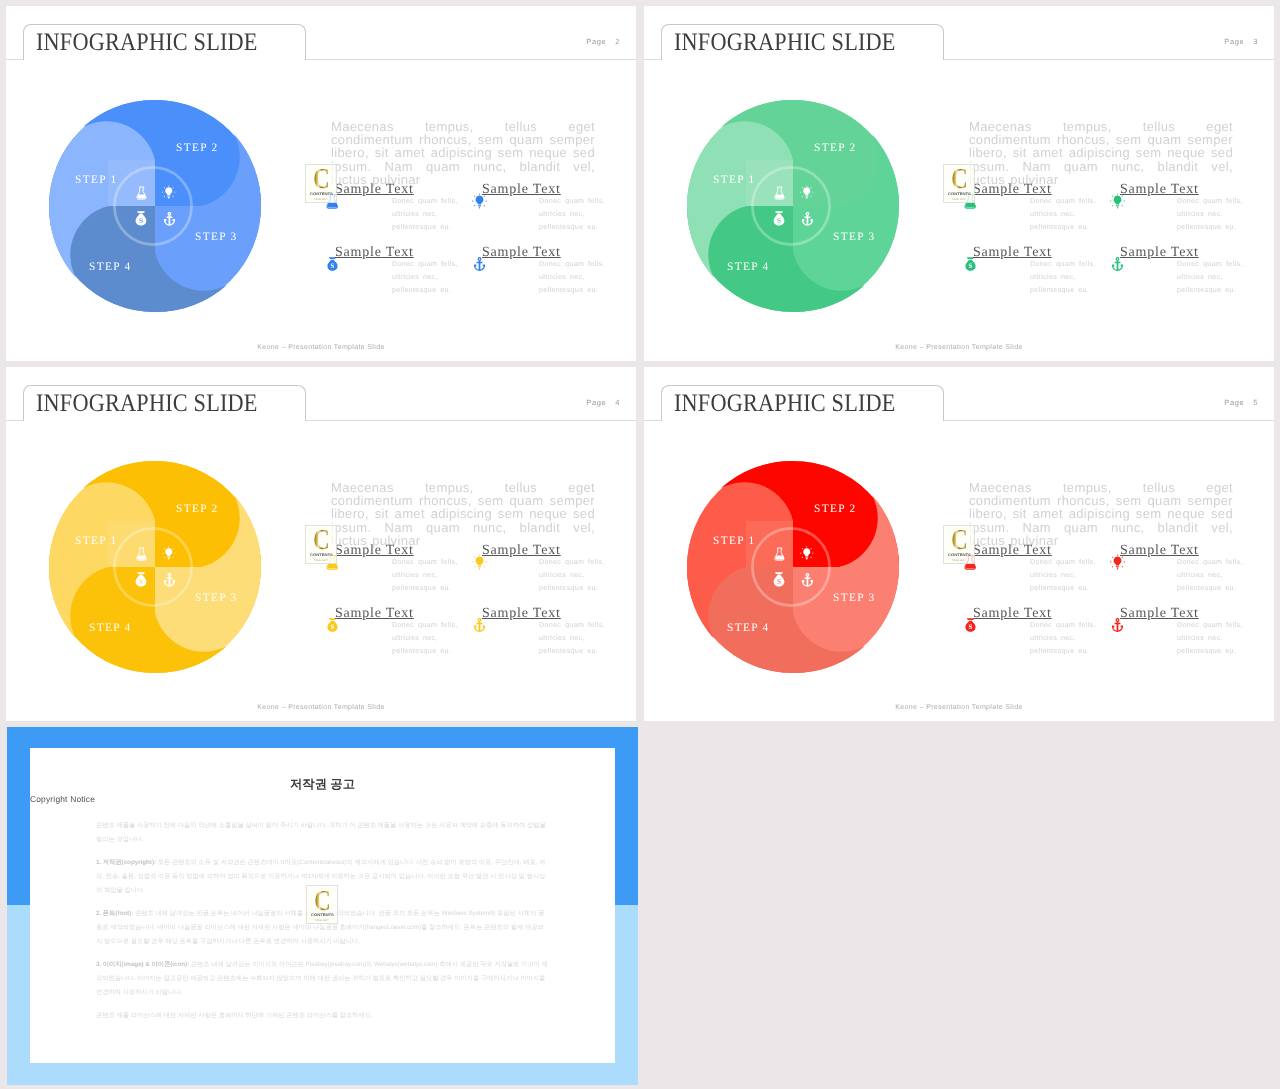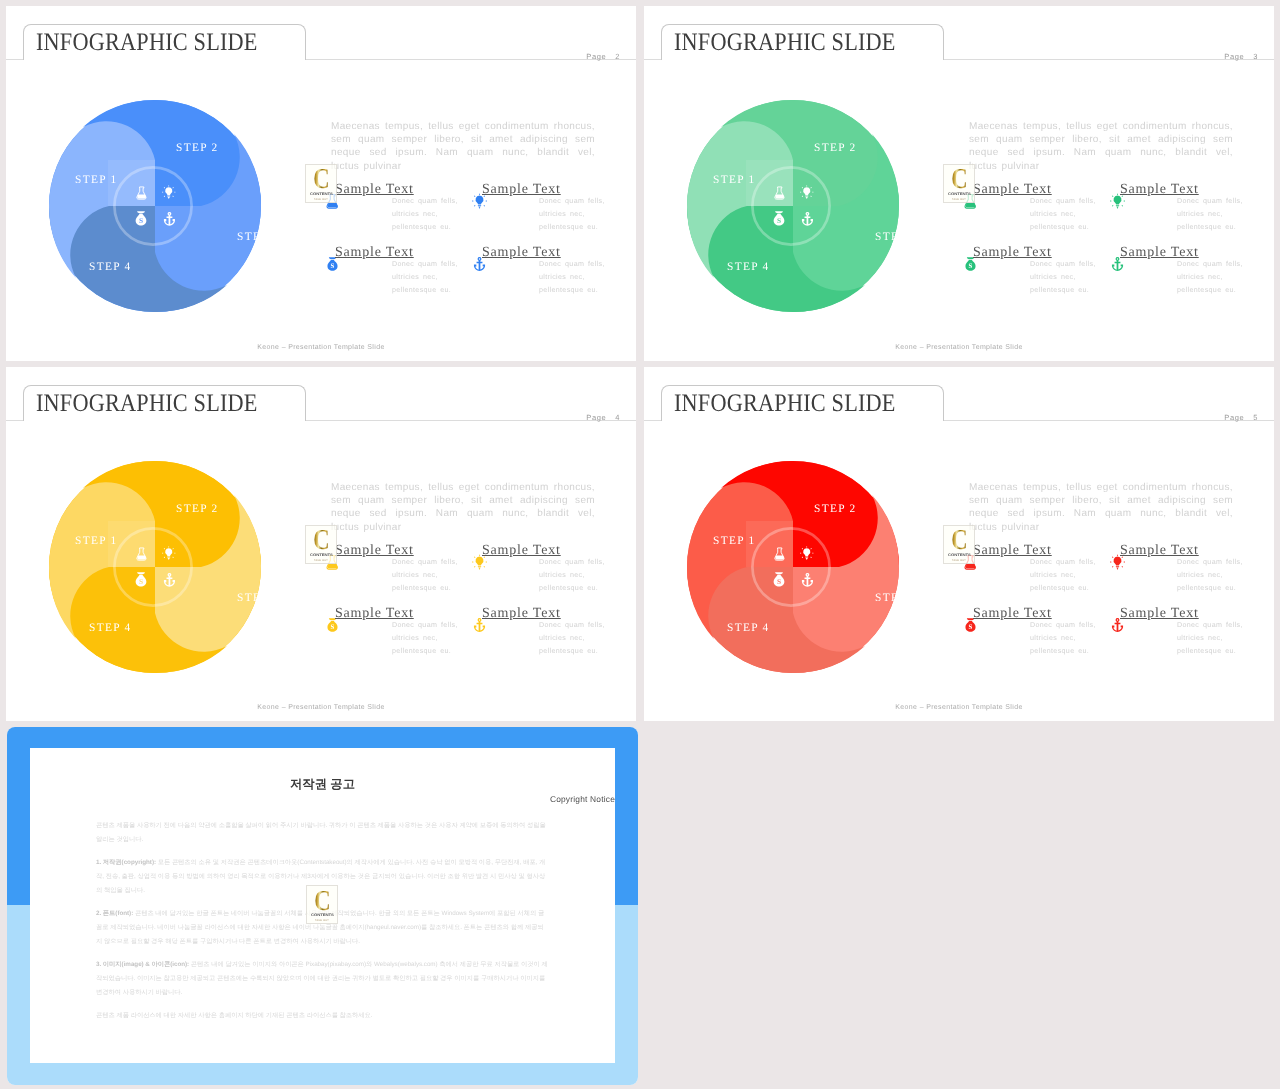--- a/index.html
+++ b/index.html
@@ -6,55 +6,55 @@
 html,body{margin:0;padding:0;}
 body{width:1280px;height:1089px;background:#ebe6e7;overflow:hidden;
      font-family:"Liberation Sans",sans-serif;
      -webkit-font-smoothing:antialiased;text-rendering:geometricPrecision;}
 .canvas{position:relative;width:1280px;height:1089px;}
 .slide{position:absolute;background:#fff;overflow:hidden;}
 .s1{left:6px;  top:6px;   width:630px;height:355px;}
 .s2{left:644px;top:6px;   width:630px;height:355px;}
 .s3{left:6px;  top:367px; width:630px;height:354px;}
 .s4{left:644px;top:367px; width:630px;height:354px;}
-.s5{left:7px;  top:727px; width:631px;height:358px;border-radius:8px;}
+.s5{left:7px;  top:727px; width:631px;height:358px;}
 
 .hdr-rule{position:absolute;left:0;top:53px;width:100%;height:1px;background:#dcdcdc;}
 .tab{position:absolute;left:17px;top:18px;width:283px;height:36px;
      background:#fff;border:1px solid #c8c8c8;border-bottom:none;
      border-radius:8px 8px 0 0;box-sizing:border-box;z-index:2;}
 .tab-title{position:absolute;left:30px;top:22px;z-index:3;
      font-family:"Liberation Serif",serif;font-size:25.2px;color:#3d3d3d;
      letter-spacing:.2px;line-height:30px;white-space:nowrap;
      transform:scaleX(.885);transform-origin:left top;}
 .pagenum{position:absolute;right:16px;top:31px;z-index:3;
-     font-size:7.5px;color:#9a9a9a;letter-spacing:.6px;white-space:nowrap;margin-top:15px;}
+     font-size:7.5px;color:#9a9a9a;letter-spacing:.6px;white-space:nowrap;}
 .pagenum .pn{margin-left:9px;}
 .footer{position:absolute;left:0;bottom:10px;width:100%;text-align:center;
      font-size:7px;color:#adadad;letter-spacing:.35px;}
 
 .diagram{position:absolute;left:41px;top:92px;width:216px;height:216px;}
 .dgm{position:absolute;left:0;top:0;}
 .stp{position:absolute;font-family:"Liberation Serif",serif;font-size:11.4px;
      color:#fff;letter-spacing:1.3px;white-space:nowrap;line-height:11px;
      opacity:1;}
 .st0{left:28px; top:77px;}
 .st1{left:129px;top:45px;}
-.st2{left:148px;top:134px;margin-left:42px;}
+.st2{left:148px;top:134px;}
 .st3{left:42px; top:164px;}
 .cico{position:absolute;}
 .cisvg{width:100%;height:100%;display:block;shape-rendering:geometricPrecision;}
 svg text{-webkit-font-smoothing:antialiased;}
 .ci0{left:87.5px;top:85.5px;width:13.4px;height:17.5px;}
 .ci1{left:115.3px;top:84.7px;width:13.5px;height:18.1px;}
 .ci2{left:86.3px;top:110.2px;width:16.0px;height:20.8px;}
 .ci3{left:114.6px;top:112.3px;width:14.9px;height:17.5px;}
 
 .lorem{position:absolute;left:325px;top:114px;width:264px;
-     font-size:10px;line-height:13.2px;color:#d2d2d2;
+     font-size:13px;line-height:13.2px;color:#d2d2d2;
      text-align:justify;letter-spacing:.35px;word-spacing:1.2px;}
 .items{position:absolute;left:319px;top:177px;width:310px;height:120px;}
 .item{position:absolute;width:150px;height:58px;}
 .item .ico{position:absolute;left:0;top:9px;width:15px;height:18px;}
 .fsvg{width:100%;height:100%;display:block;}
 .item .ttl{position:absolute;left:10px;top:-1px;font-family:"Liberation Serif",serif;
      font-size:14px;color:#575757;letter-spacing:.8px;white-space:nowrap;text-decoration:underline;}
 .item .bdy{position:absolute;left:27px;top:12px;width:66px;font-size:7.1px;
      line-height:12.9px;color:#d2d2d2;letter-spacing:.35px;word-spacing:1.5px;margin-left:40px;}
 .it0{left:0;   top:0;}
@@ -75,21 +75,21 @@
     transform:scaleX(1.2);}
 .wm-t{font-size:2.4px;color:#ad9672;letter-spacing:.3px;margin-top:2.2px;}
 .wm1{left:299px;top:157.5px;}
 .wm5{left:299px;top:158px;}
 
 .s5 .frame{position:absolute;left:0px;top:0px;width:631px;height:358px;
      background:linear-gradient(180deg,#3d9bf5 0%,#3d9bf5 49.7%,#abdcfb 49.7%,#abdcfb 100%);}
 .s5 .paper{position:absolute;left:23px;top:21px;width:585px;height:315px;background:#fff;}
 .cp-h1{position:absolute;left:0;top:28px;width:100%;text-align:center;
      font-size:12.3px;font-weight:bold;color:#3a3a3a;}
-.cp-h2{position:absolute;left:0;top:46px;width:100%;text-align:right;
+.cp-h2{position:absolute;left:0;top:46px;width:100%;text-align:left;
      font-size:8.4px;color:#4e4e4e;letter-spacing:.2px;}
 .cp-body{position:absolute;left:66px;top:71px;width:453px;font-size:6.3px;
      line-height:13.6px;color:#d6d6d6;text-align:left;letter-spacing:-.05px;}
 .cp-body p{margin:0 0 10.2px 0;}
 .cp-body b{color:#c4c4c4;font-weight:bold;}
 .cp-body p.outro{margin-top:0;}
 </style>
 </head>
 <body>
 

